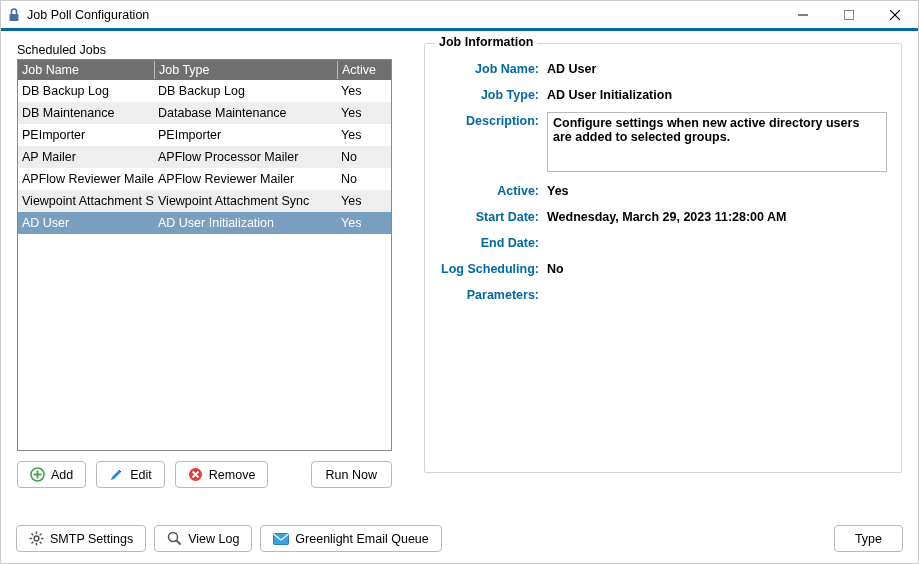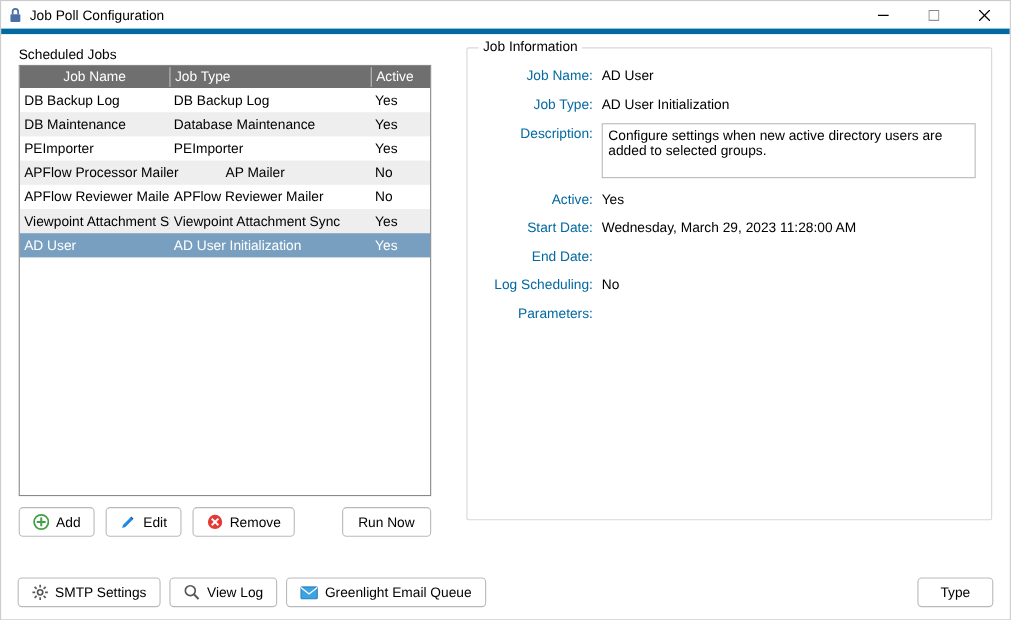--- a/index.html
+++ b/index.html
@@ -12,21 +12,21 @@
     width:919px;
     height:564px;
     overflow:hidden;
     border:1px solid #ccc;
   }
   
   .titlebar {
     height:30px;
     display:flex;
     align-items:center;
-    border-bottom:5px solid #0369a1;
+    border-bottom:3px solid #0369a1;
     padding-left:6px;
   }
   .titlebar .app-title {
     flex:0 0 auto;
     font-size:12.5px;
     color:#000;
     margin-left:6px;
   }
   .titlebar .sysbtns {
     margin-left:auto;
@@ -69,21 +69,21 @@
     background:#6f6f6f;
     color:#fff;
     font-weight:normal;
     height:20px;
     align-items:center;
   }
   .ghead .gcol {
     padding:2px 4px;
     border-left:1px solid #bdbdbd;
   }
-  .ghead .gcol:first-child { border-left:none;text-align:center; }
+  .ghead .gcol:first-child { border-left:none; }
   .gcol1 { width:136px; }
   .gcol2 { flex:1; }
   .gcol3 { width:54px; }
   .grow {
     display:flex;
     height:22px;
     align-items:center;
   }
   .grow .gcell { padding:2px 4px; overflow:hidden; white-space:nowrap; }
   .grow .c1 { width:136px; }
@@ -111,20 +111,21 @@
     font-size:12.5px;
     color:#000;
   }
   .btn svg { display:block; }
   .runnow { margin-left:auto; padding:0 14px; }
 
   
   .right {
     flex:1;
     position:relative;
+    font-weight:bold;
   }
   .groupbox {
     border:1px solid #d7d7d7;
     border-radius:2px;
     position:relative;
     padding:16px 14px 14px 14px;
     height:430px;
   }
   .groupbox-title {
     position:absolute;
@@ -147,21 +148,21 @@
     color:#0369a1;
   }
   .fval {
     flex:1;
     padding-top:2px;
   }
   .desc-box {
     flex:1;
     border:1px solid #b9b9b9;
     background:#fff;
-    height:50px;
+    height:60px;
     padding:3px 5px;
     overflow:hidden;
     font-size:12.5px;
   }
   .param-grid {
     flex:1;
     border:1px solid #888;
     height:152px;
     background:#fff;
   }
@@ -247,22 +248,22 @@
               <div class="gcell c1">DB Maintenance</div>
               <div class="gcell c2">Database Maintenance</div>
               <div class="gcell c3">Yes</div>
             </div>
             <div class="grow">
               <div class="gcell c1">PEImporter</div>
               <div class="gcell c2">PEImporter</div>
               <div class="gcell c3">Yes</div>
             </div>
             <div class="grow alt">
+              <div class="gcell c1">AP Mailer</div>
               <div class="gcell c2">APFlow Processor Mailer</div>
-              <div class="gcell c1">AP Mailer</div>
               <div class="gcell c3">No</div>
             </div>
             <div class="grow">
               <div class="gcell c1">APFlow Reviewer Mailer</div>
               <div class="gcell c2">APFlow Reviewer Mailer</div>
               <div class="gcell c3">No</div>
             </div>
             <div class="grow alt">
               <div class="gcell c1">Viewpoint Attachment Sync</div>
               <div class="gcell c2">Viewpoint Attachment Sync</div>

